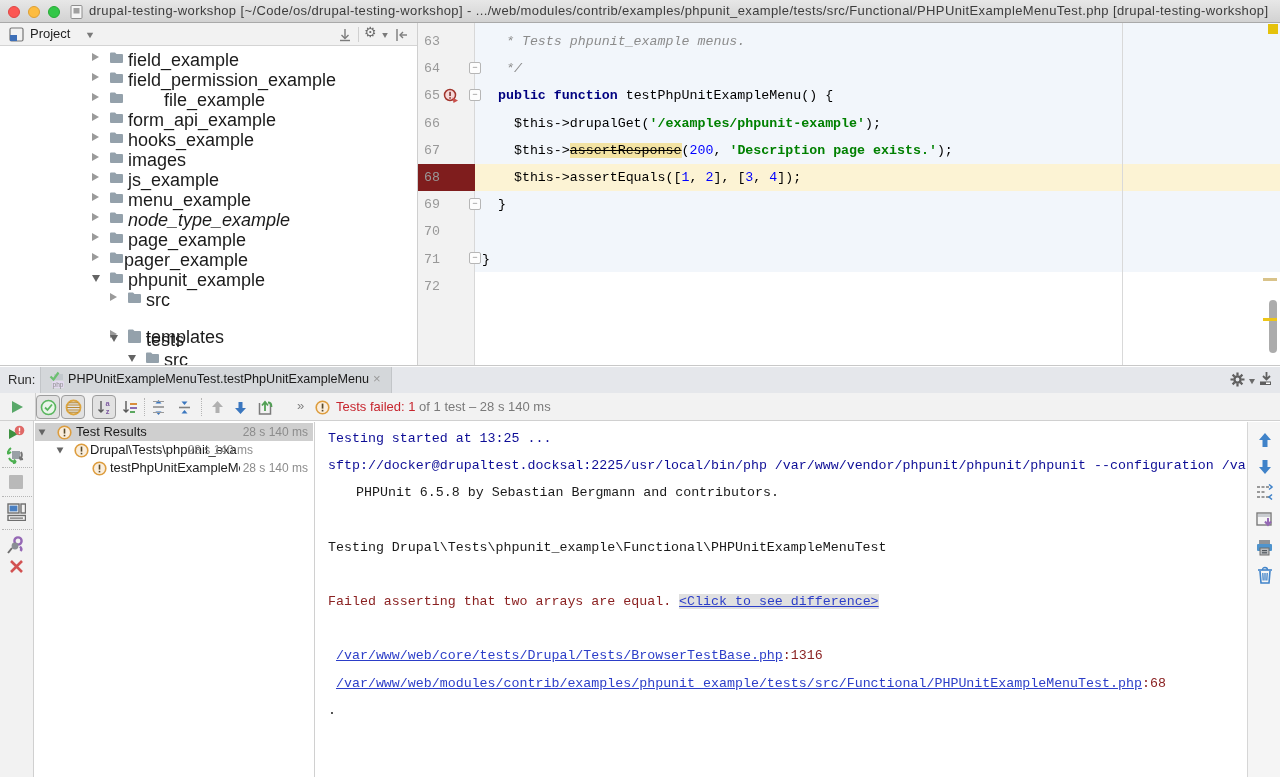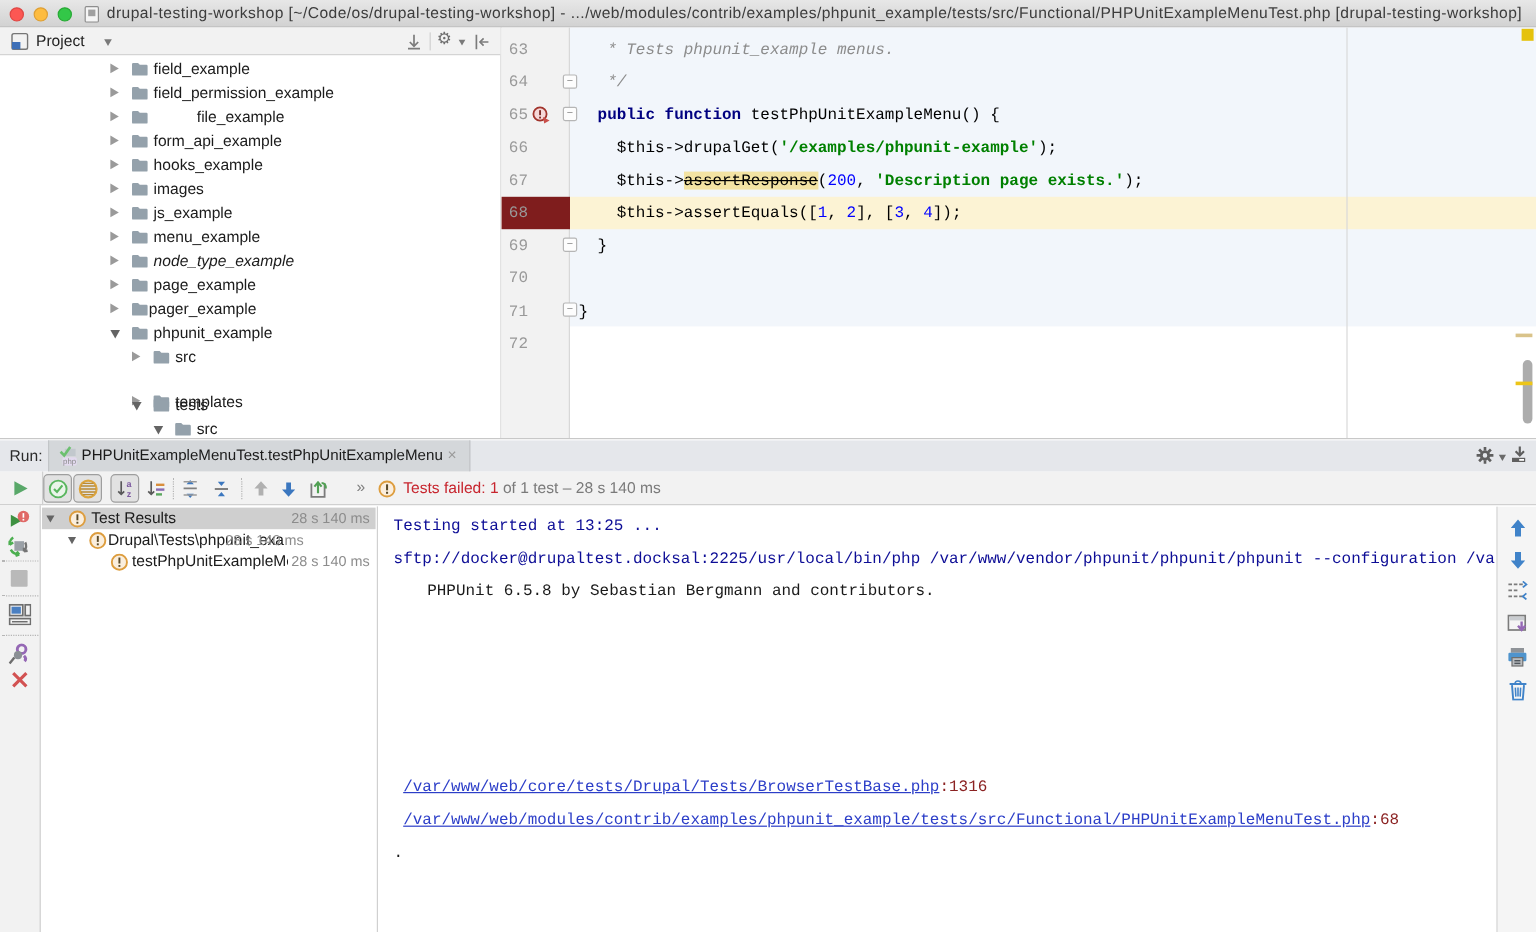--- a/index.html
+++ b/index.html
@@ -8,21 +8,21 @@
 .abs { position:absolute; }
 
 #titlebar { left:0; top:0; width:1280px; height:23px;
   background:linear-gradient(#e7e7e7,#d2d2d2); border-bottom:1px solid #a9a9a9; }
 .tl { position:absolute; top:6px; width:12px; height:12px; border-radius:50%; }
 #title-text { position:absolute; left:89px; top:3px; font-size:13px; color:#3c3c3c; white-space:nowrap; letter-spacing:0.38px;}
 
 #proj { left:0; top:23px; width:418px; height:342px; background:#fff; border-right:1px solid #cfcfcf; }
 #proj-header { position:absolute; left:0; top:0; width:417px; height:23px; background:#f2f2f2; border-bottom:1px solid #d4d4d4; }
 #proj-header .label { position:absolute; left:30px; top:3px; font-size:13px; color:#1f1f1f; }
-.tree-row { position:absolute; height:20px; font-size:13px; color:#1b1b1b; white-space:nowrap; }
+.tree-row { position:absolute; height:20px; font-size:18px; color:#1b1b1b; white-space:nowrap; }
 .arr-c { width:0; height:0; border-left:7px solid #9a9a9a; border-top:4.5px solid transparent; border-bottom:4.5px solid transparent; position:absolute; top:5px; }
 .arr-e { width:0; height:0; border-top:7px solid #646464; border-left:4.5px solid transparent; border-right:4.5px solid transparent; position:absolute; top:7px; }
 .folder { position:absolute; top:3px; }
 
 #editor { left:418px; top:23px; width:862px; height:342px; background:#fff; }
 #ed-blue { position:absolute; left:57px; top:0; width:805px; height:249px; background:#f2f6fb; }
 #gutter { position:absolute; left:0; top:0; width:57px; height:342px; background:#f2f2f2; border-right:1px solid #d8d8d8; }
 .lnum { position:absolute; left:0; width:22px; text-align:right; font-family:"Liberation Mono",monospace; font-size:13.3px; line-height:27.2px; height:27.2px; color:#999999; }
 #caretrow { position:absolute; left:0; top:141px; width:862px; height:27px; background:#fcf3d4; }
 #marginline { position:absolute; left:704px; top:0; width:1px; height:342px; background:#d9d9d9; }
@@ -417,20 +417,22 @@
           <rect x="6.7" y="9.8" width="1.6" height="1.6" fill="#5a4a28"></rect>
         </svg>
       <span style="position:absolute;left:75px;top:1px;width:130px;overflow:hidden;display:inline-block;">testPhpUnitExampleMe</span>
       <span class="rtime" style="right:5px;top:2px;">28 s 140 ms</span>
     </div>
   </div>
   <div id="console">
     <div class="con-line navy" style="top:2.8px;">Testing started at 13:25 ...</div>
     <div class="con-line navy" style="top:30px;">sftp://docker@drupaltest.docksal:2225/usr/local/bin/php /var/www/vendor/phpunit/phpunit/phpunit --configuration /va</div>
     <div class="con-line blk" style="top:57.2px;margin-left:28px;">PHPUnit 6.5.8 by Sebastian Bergmann and contributors.</div>
+    <div class="con-line blk" style="top:111.6px;">Testing Drupal\Tests\phpunit_example\Functional\PHPUnitExampleMenuTest</div>
+    <div class="con-line" style="top:166px;"><span class="maroon">Failed asserting that two arrays are equal. </span><span class="clink" style="background:#e0e0e0;">&lt;Click to see difference&gt;</span></div>
     <div class="con-line" style="top:220.4px;"> <span class="clink">/var/www/web/core/tests/Drupal/Tests/BrowserTestBase.php</span><span class="maroon">:1316</span></div>
     <div class="con-line" style="top:247.6px;"> <span class="clink">/var/www/web/modules/contrib/examples/phpunit_example/tests/src/Functional/PHPUnitExampleMenuTest.php</span><span class="maroon">:68</span></div>
     <div class="con-line blk" style="top:274.8px;">.</div>
     <div id="conicons">
       <svg style="position:absolute;left:9px;top:10px;" width="16" height="16" viewBox="0 0 16 16">
         <path d="M8 1 L14 8 L10.5 8 L10.5 15 L5.5 15 L5.5 8 L2 8 Z" fill="#4083c9"></path>
       </svg>
       <svg style="position:absolute;left:9px;top:37px;" width="16" height="16" viewBox="0 0 16 16">
         <path d="M8 15 L14 8 L10.5 8 L10.5 1 L5.5 1 L5.5 8 L2 8 Z" fill="#4083c9"></path>
       </svg>

